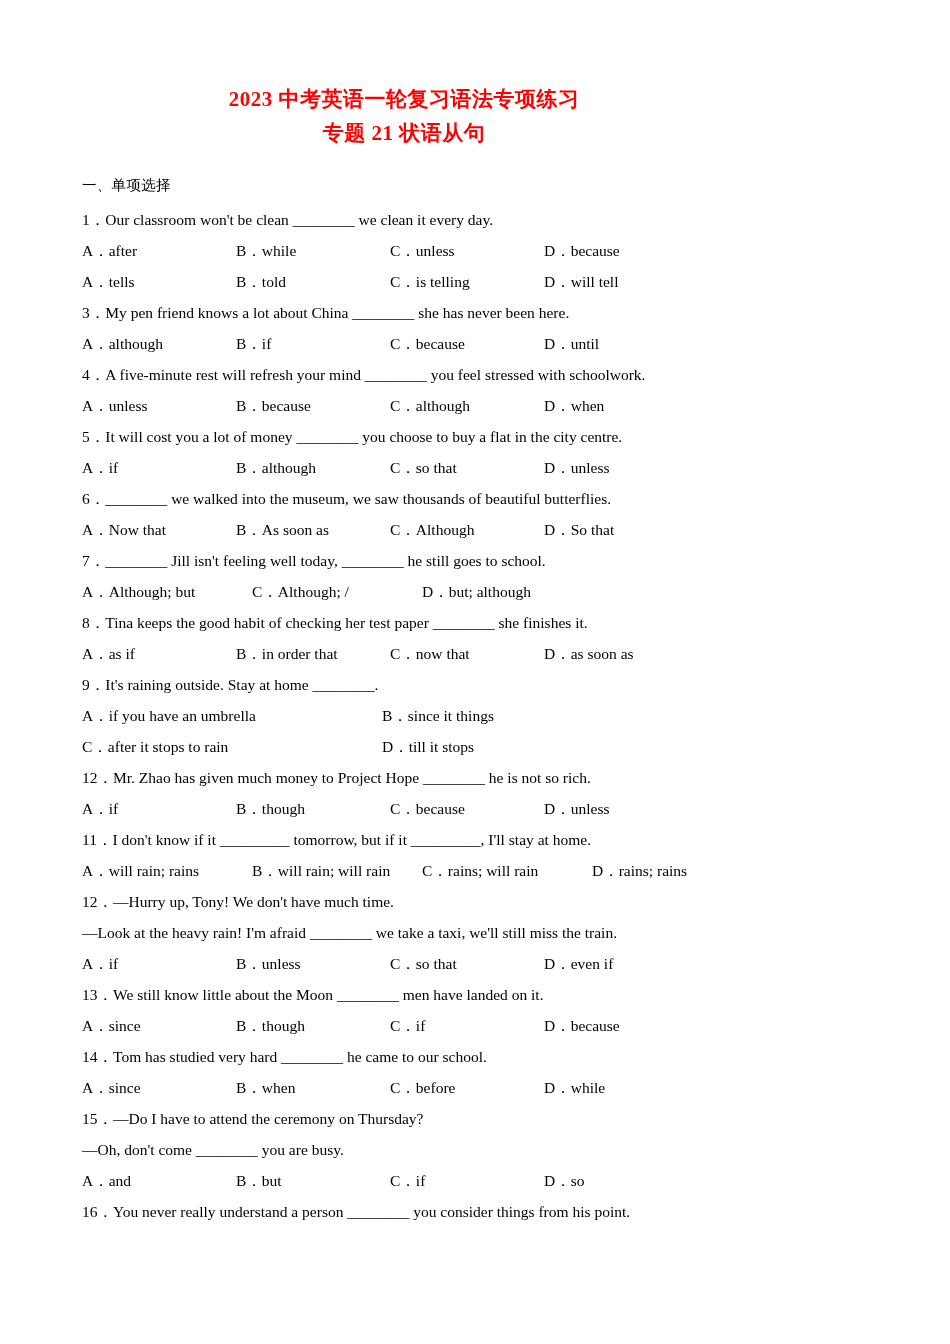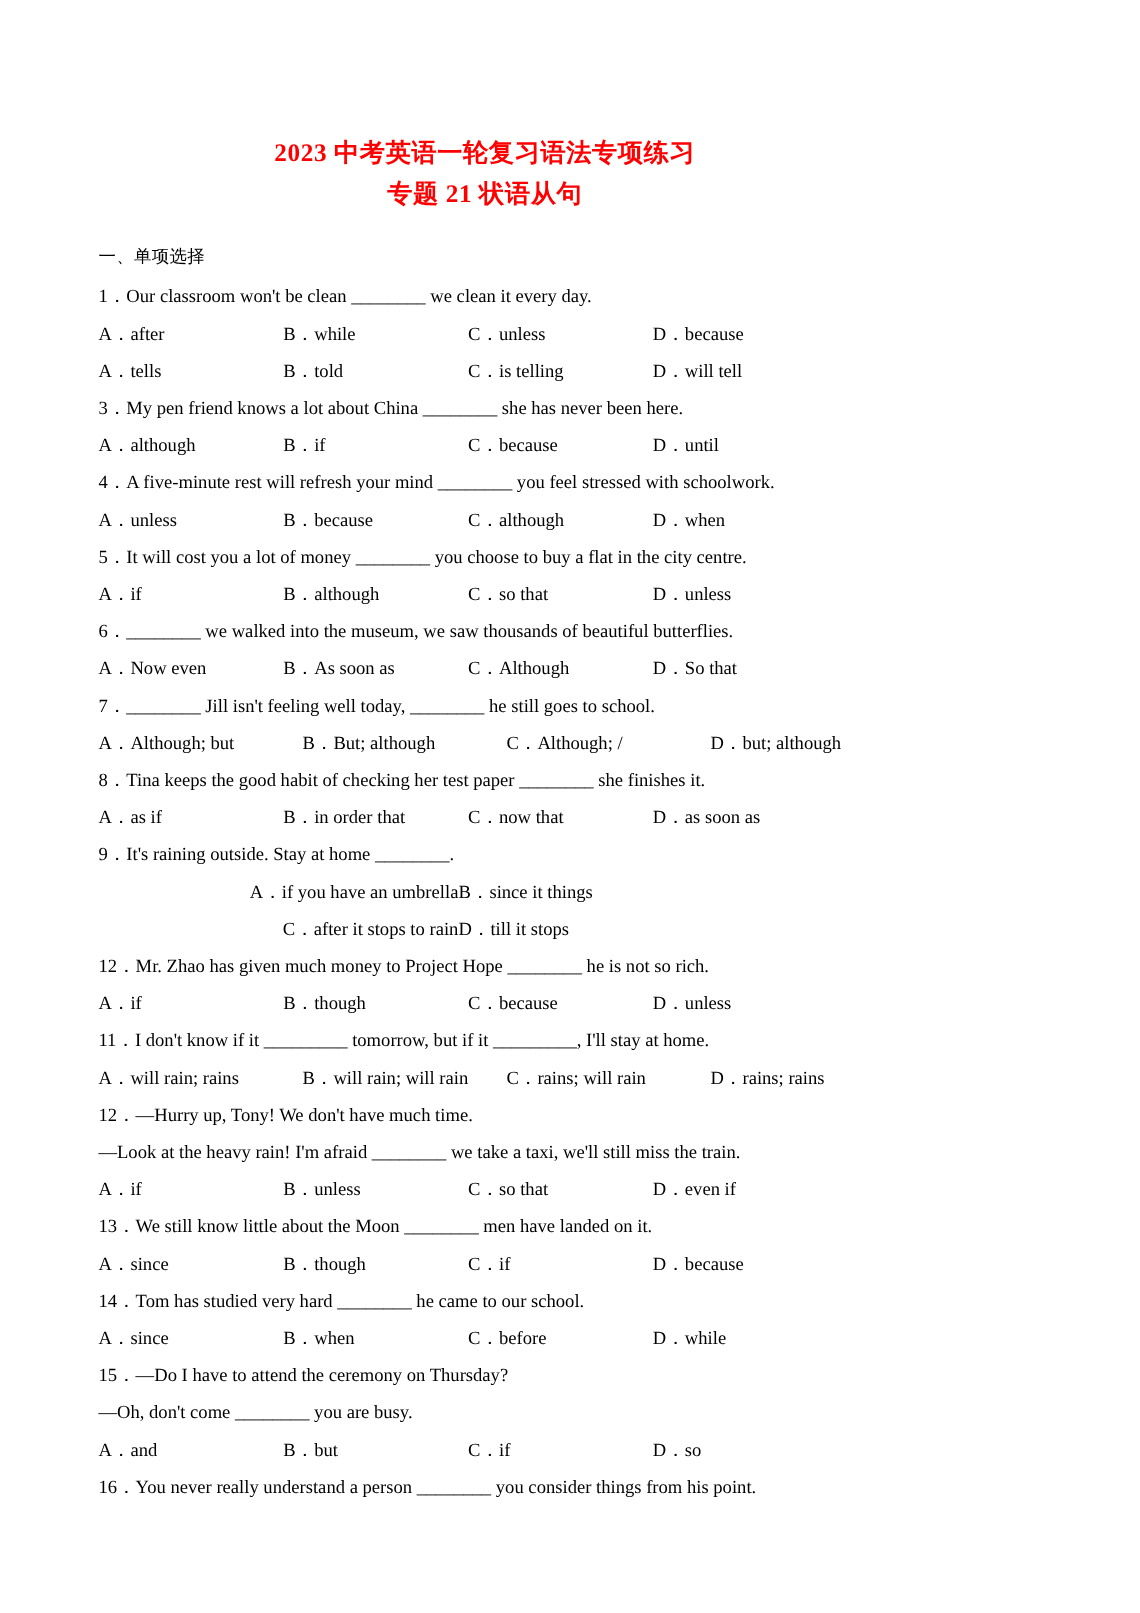--- a/index.html
+++ b/index.html
@@ -10,21 +10,21 @@
   body {
     width: 950px;
     height: 1344px;
     font-family: "Liberation Serif", serif;
     color: #000000;
   }
   .page {
     width: 808px;
     height: 1344px;
     box-sizing: border-box;
-    padding: 88px 82px 0 82px;
+    padding: 60px 82px 0 82px;
     position: relative;
   }
   .title-block {
     text-align: center;
     margin-top: 22px;
     margin-bottom: 26px;
   }
   .title-line {
     color: #ff0000;
     font-weight: bold;
@@ -50,21 +50,21 @@
     display: flex;
     white-space: nowrap;
   }
   .opts .o {
     display: block;
   }
   
   .opts.c4 .o { width: 154px; }
   .opts.c4 .o:last-child { width: auto; }
   
-  .opts.c2 .o { width: 300px; text-align: right; }
+  .opts.c2 .o { width: 300px; }
   .opts.c2 .o:last-child { width: auto; }
   
   .opts.c4w .o { width: 170px; }
   .opts.c4w .o:last-child { width: auto; }
 </style>
 </head>
 <body>
 
 <div class="page">
 
@@ -122,32 +122,31 @@
         <span class="o">A．if</span>
         <span class="o">B．although</span>
         <span class="o">C．so that</span>
         <span class="o">D．unless</span>
       </div>
     </div>
 
     <div>
       <div class="q">6．________ we walked into the museum, we saw thousands of beautiful butterflies.</div>
       <div class="opts c4">
-        <span class="o">A．Now even</span>
+        <span class="o">A．Now that</span>
         <span class="o">B．As soon as</span>
         <span class="o">C．Although</span>
         <span class="o">D．So that</span>
       </div>
     </div>
 
     <div>
       <div class="q">7．________ Jill isn't feeling well today, ________ he still goes to school.</div>
       <div class="opts c4w">
         <span class="o">A．Although; but</span>
-        <span class="o">B．But; although</span>
         <span class="o">C．Although; /</span>
         <span class="o">D．but; although</span>
       </div>
     </div>
 
     <div>
       <div class="q">8．Tina keeps the good habit of checking her test paper ________ she finishes it.</div>
       <div class="opts c4">
         <span class="o">A．as if</span>
         <span class="o">B．in order that</span>

